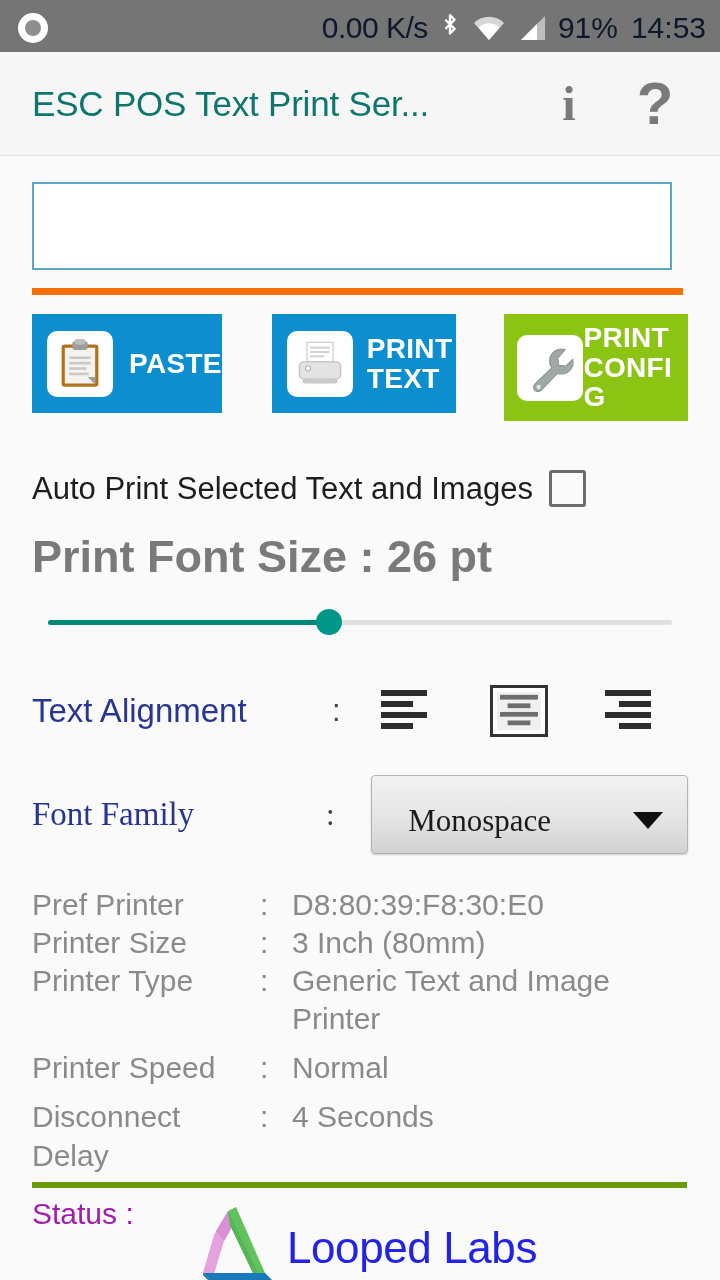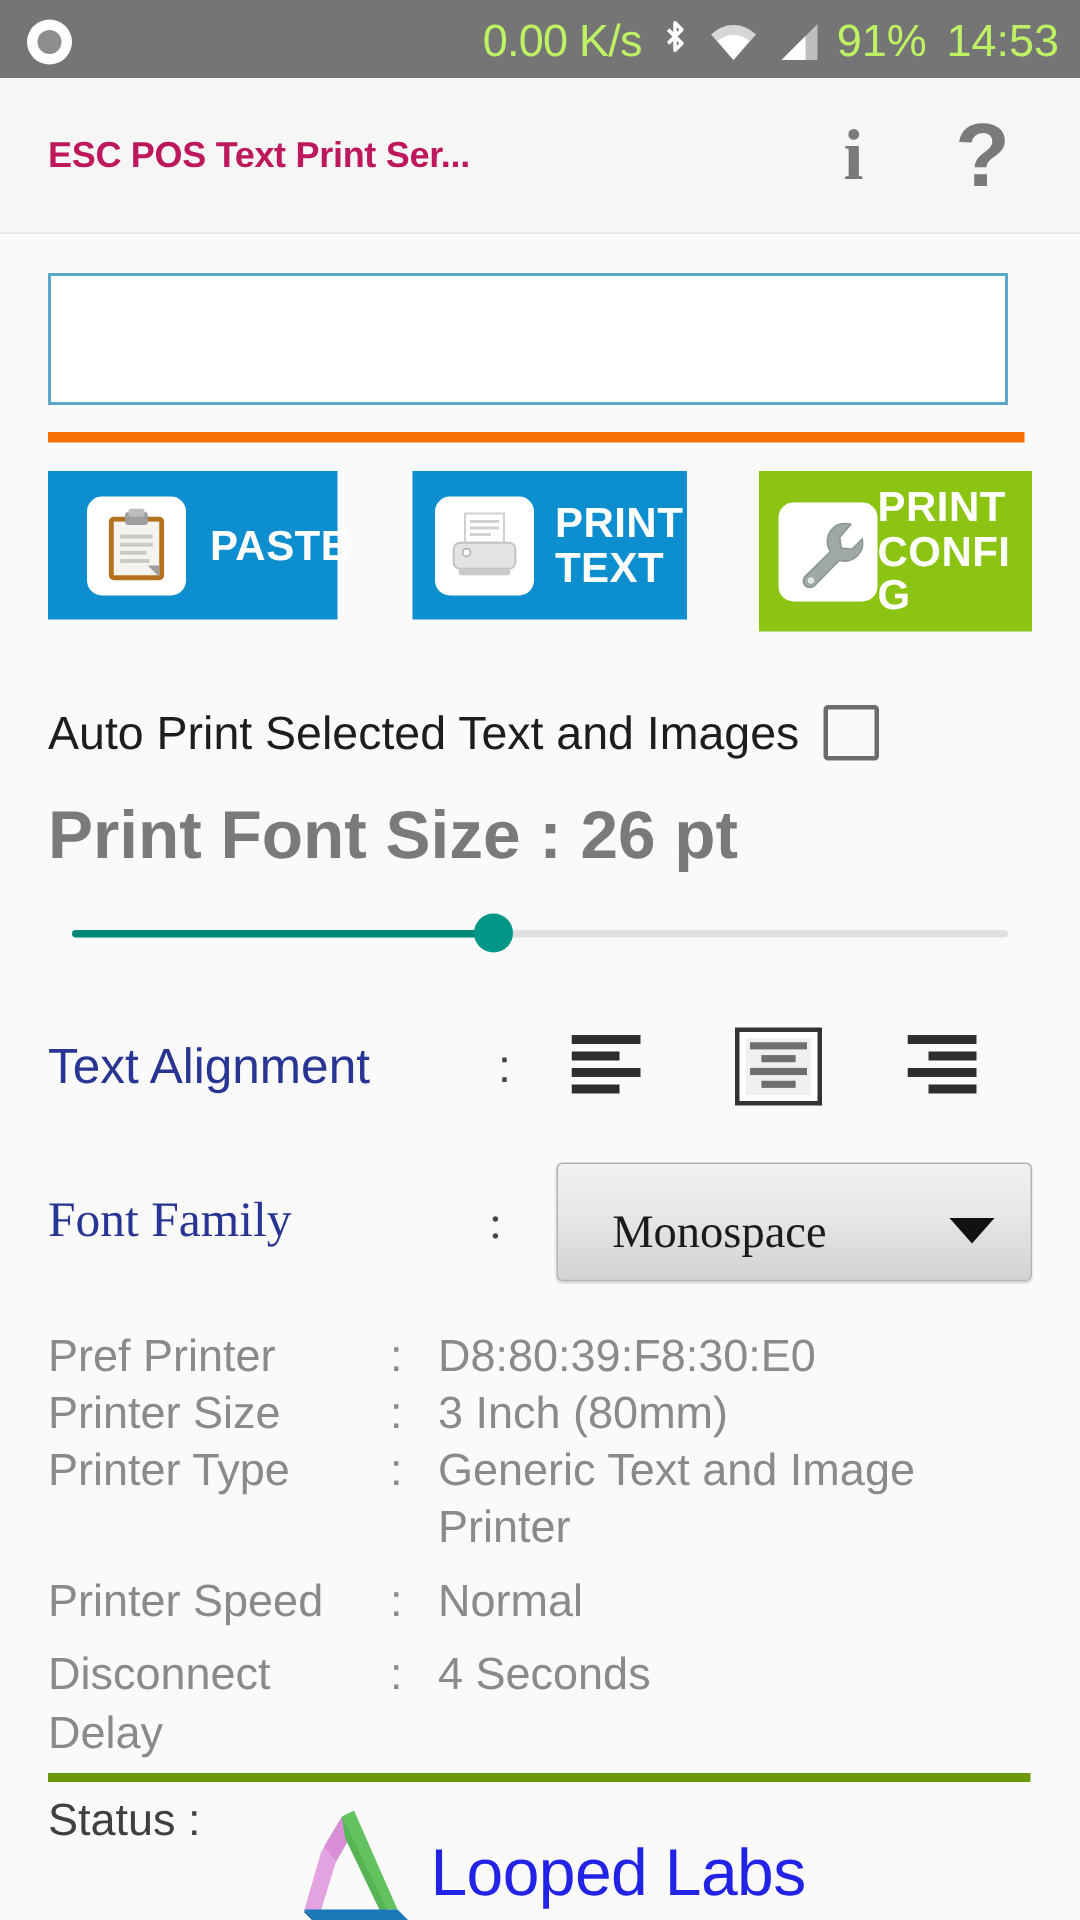--- a/index.html
+++ b/index.html
@@ -9,21 +9,21 @@
     background: #FAFAFA;
     overflow: hidden;
   }
 
   
   .statusbar {
     height: 52px; width: 720px;
     background: #757575;
     display: flex; align-items: center;
     padding: 4px 14px 0 18px;
-    color: #bef264;
+    color: #0f172a;
   }
   .sb-left { display: flex; align-items: center; flex: 1; }
   .rec-dot {
     width: 30px; height: 30px; border-radius: 50%;
     background: #FFFFFF;
     display: flex; align-items: center; justify-content: center;
   }
   .rec-dot i {
     width: 16px; height: 16px; border-radius: 50%;
     background: #8E8E8E; display: block;
@@ -39,23 +39,23 @@
   
   .appbar {
     height: 104px; width: 720px;
     background: #F6F6F6;
     display: flex; align-items: center;
     padding: 0 22px 0 32px;
     border-bottom: 1px solid #E4E4E4;
   }
   .app-title {
     flex: 1;
-    font-size: 24px;
-    color: #be185d;
-    font-weight: 700;
+    font-size: 35px;
+    color: #0f766e;
+    font-weight: 400;
     letter-spacing: -0.2px;
     white-space: nowrap; overflow: hidden;
   }
   .bar-icon {
     width: 86px; height: 86px;
     display: flex; align-items: center; justify-content: center;
     color: #7A7A7A;
   }
   .bar-icon.info { font-size: 48px; font-weight: 700; font-family: "Liberation Serif", serif; }
   .bar-icon.help { font-size: 60px; font-weight: 700; }
@@ -86,21 +86,21 @@
   }
   .abtn .tile {
     width: 66px; height: 66px;
     background: #FFFFFF;
     border-radius: 10px;
     display: flex; align-items: center; justify-content: center;
     flex: 0 0 auto;
   }
   .btn-paste {
     background: #0D8ECF; width: 193px; height: 99px;
-    padding: 0 0 0 26px; gap: 16px;
+    padding: 0 0 0 15px; gap: 16px;
   }
   .btn-print {
     background: #0D8ECF; width: 193px; height: 99px; margin-left: 50px;
     padding: 0 0 0 15px; gap: 14px;
   }
   .btn-config {
     background: #8CC414; width: 192px; height: 107px; margin-left: 48px;
     padding: 0 0 0 13px; gap: 0; align-items: center;
   }
   .lbl-paste  { font-size: 28px; letter-spacing: 0.3px;}
@@ -182,21 +182,21 @@
   
   .info-list { margin-top: 32px; }
   .info-line {
     display: flex; font-size: 30px; color: #8A8A8A;
     line-height: 1.27;
   }
   .info-line .k { width: 228px; flex: 0 0 228px; }
   .info-line .c { width: 32px; flex: 0 0 32px; }
   .info-line .v { flex: 1; }
   .info-line.tall { margin-top: 11px; }
-  .status-line { margin-top: 22px; font-size: 30px; color: #404040; }
+  .status-line { margin-top: 22px; font-size: 30px; color: #a21caf; }
 
   
   .green-rule {
     position: absolute; left: 32px; top: 1182px;
     width: 655px; height: 6px; background: #6B9A0C;
   }
   .footer {
     position: absolute; left: 0; top: 1205px;
     width: 720px;
     display: flex; align-items: center; justify-content: center; gap: 4px;

